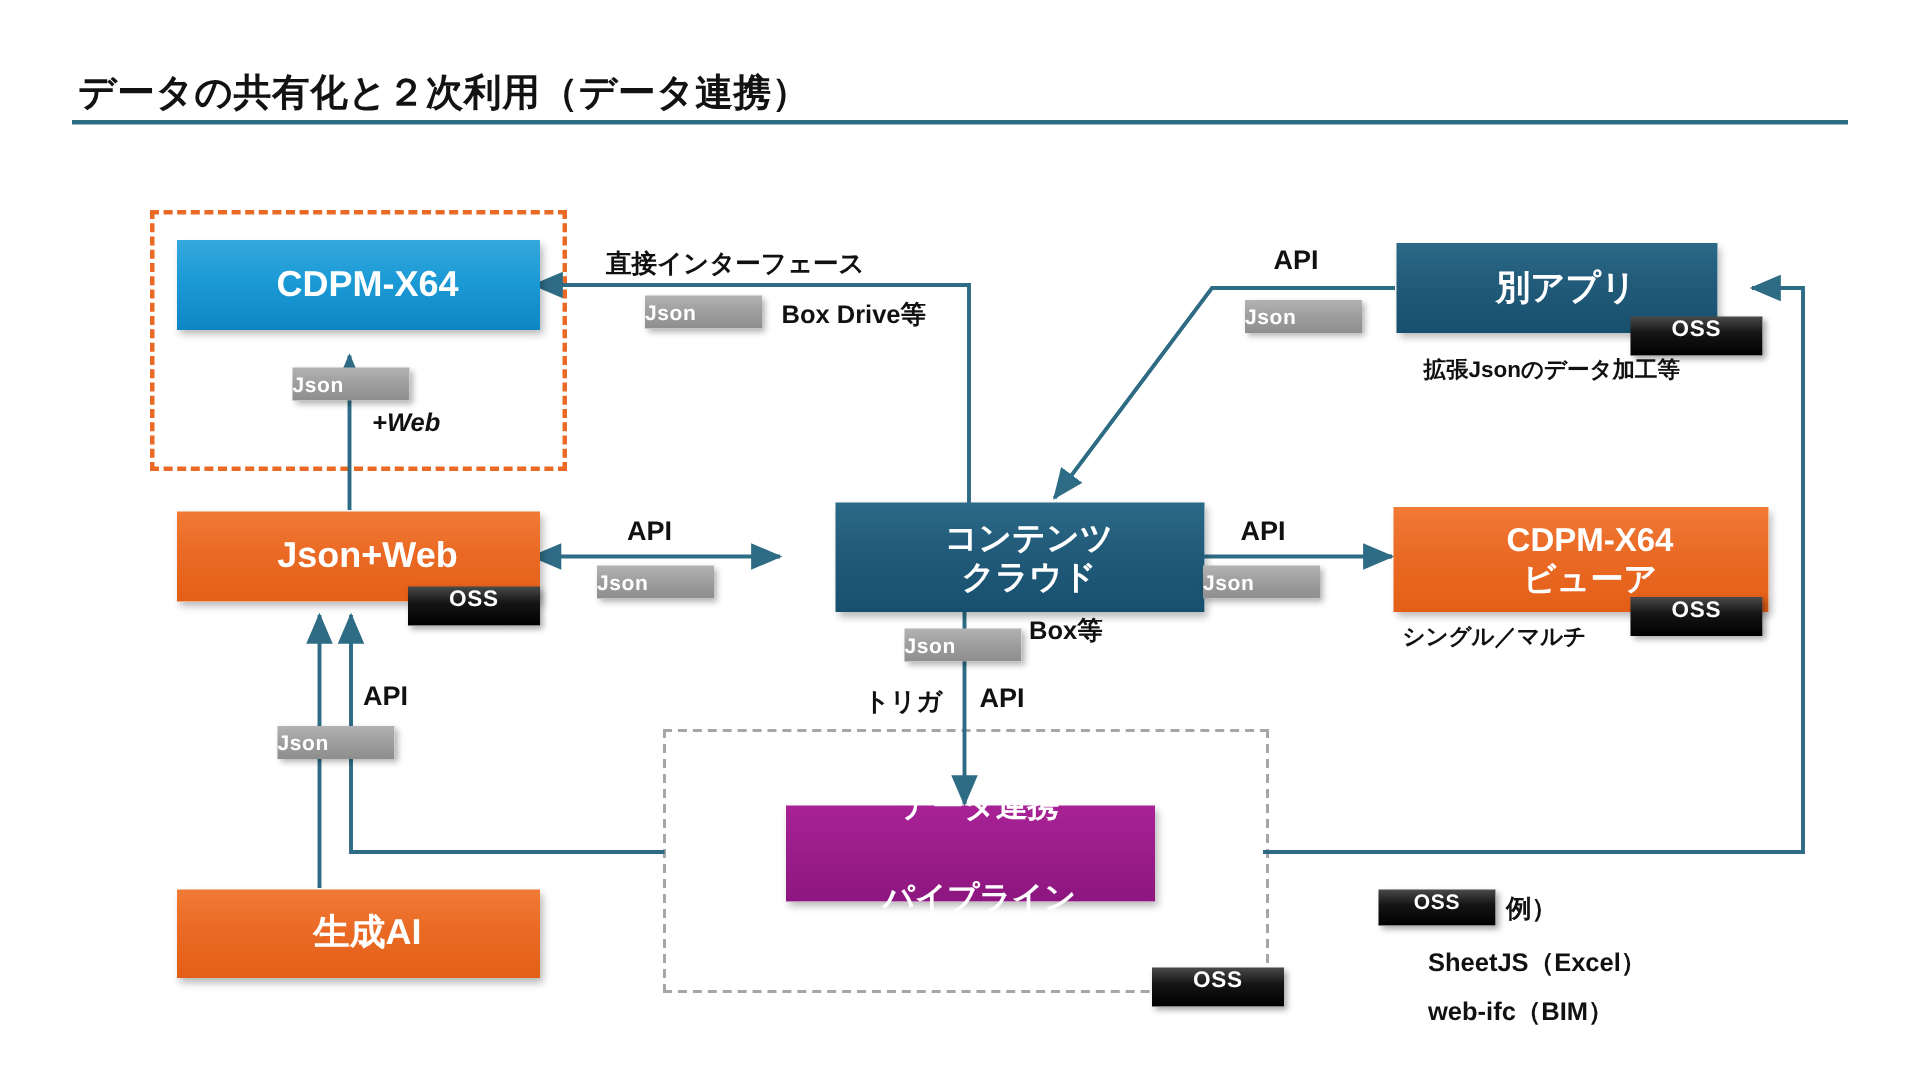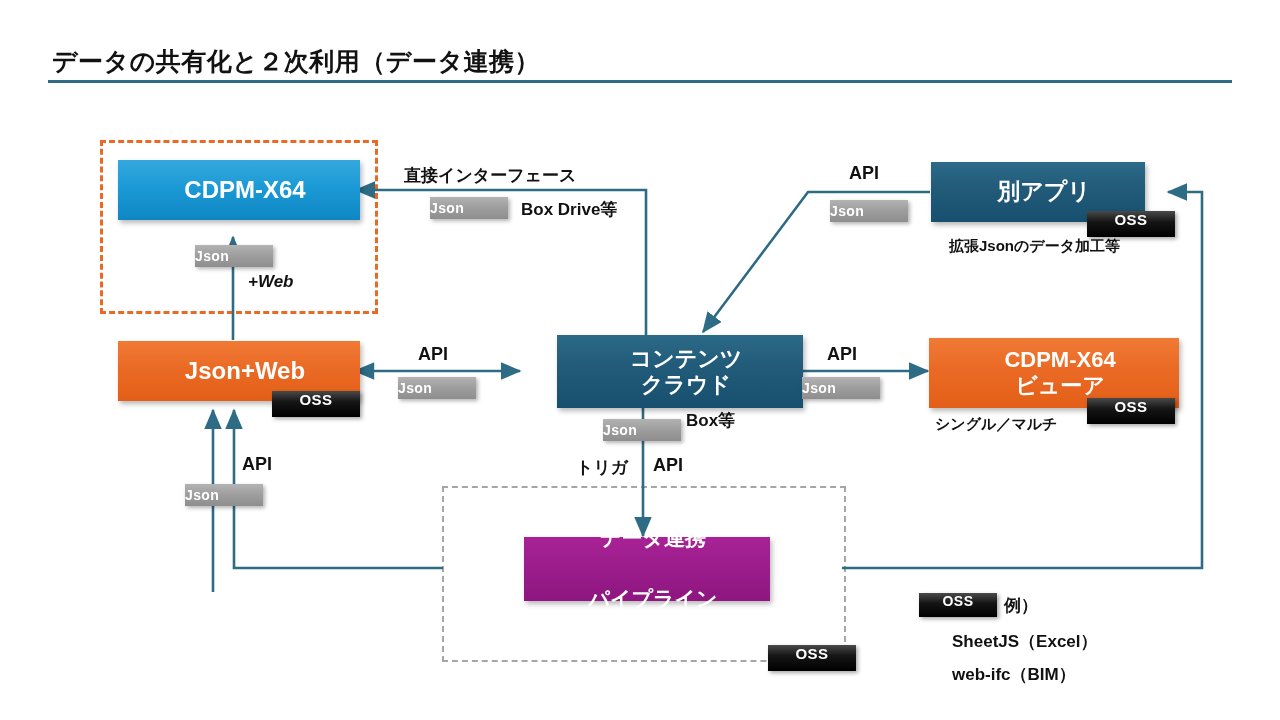--- a/index.html
+++ b/index.html
@@ -111,20 +111,23 @@
   <div class="node n-orange" style="left:929px;top:338px;width:238px;height:70px;font-size:22px;flex-direction:column;">
     <span>CDPM-X64</span>
     <span>ビューア</span>
   </div>
 
   <div class="node n-purple" style="left:524px;top:537px;width:234px;height:64px;font-size:21px;flex-direction:column;gap:36px;">
     <span>データ連携</span>
     <span>パイプライン</span>
   </div>
 
+  <div class="node n-orange" style="left:118px;top:593px;width:230px;height:59px;font-size:24px;">
+    <span>生成AI</span>
+  </div>
 
   <div class="badge-json" style="left:195px;top:245px;width:78px;height:22px;">
     <span>Json</span>
   </div>
   <div class="badge-json" style="left:430px;top:197px;width:78px;height:22px;">
     <span>Json</span>
   </div>
   <div class="badge-json" style="left:830px;top:200px;width:78px;height:22px;">
     <span>Json</span>
   </div>

